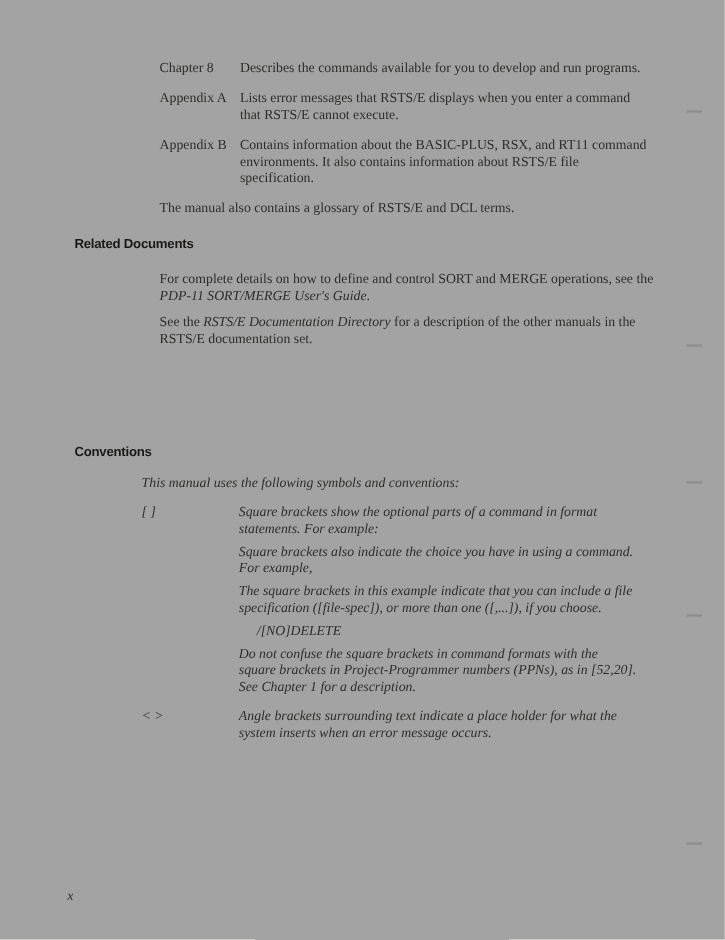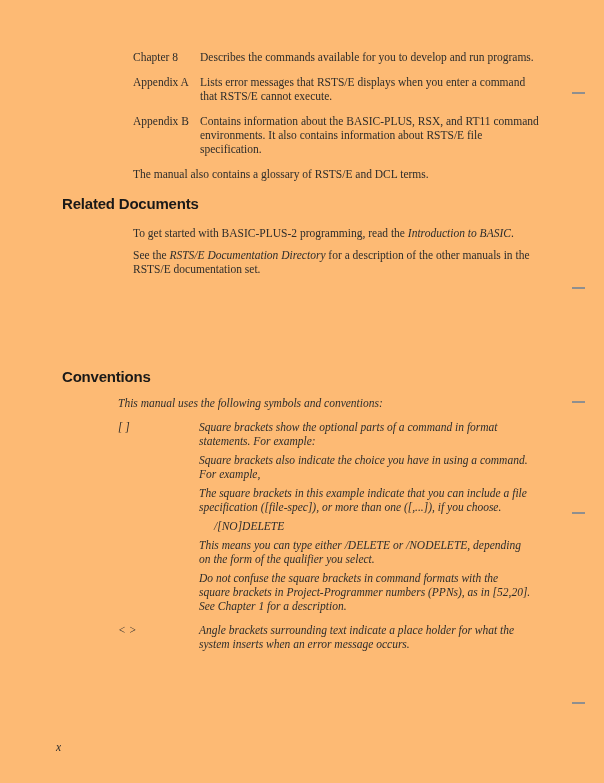--- a/index.html
+++ b/index.html
@@ -1,21 +1,21 @@
 <!DOCTYPE html>
 <html><head>
 <meta charset="utf-8">
 <style>
   html, body { margin: 0; padding: 0; background: #e9e9e7; }
   .page {
     position: relative;
     width: 604px;
     height: 783px;
     margin: 0 auto;
-    background: #fdba74;
+    background: #a3a3a3;
     font-family: "Liberation Serif", serif;
     font-size: 11.5px;
     line-height: 14px;
     color: #2e2d2b;
     overflow: hidden;
   }
 
   
   .front-list { position: absolute; left: 133px; top: 50px; width: 414px; }
   .front-row { display: flex; margin-bottom: 11px; }
@@ -23,21 +23,21 @@
   .front-desc { width: 340px; }
   .front-note { width: 414px; font-family: Liberation Serif, serif; }
 
   
   .sec-heading {
     position: absolute;
     left: 62px;
     margin: 0;
     font-family: "Liberation Sans", sans-serif;
     font-weight: bold;
-    font-size: 15px;
+    font-size: 11px;
     letter-spacing: -0.2px;
     color: #1a1918;
   }
   .h-related { top: 197px; }
   .h-conventions { top: 370px; }
 
   
   .related-paras { position: absolute; left: 133px; top: 226px; width: 414px; }
   .related-paras p { margin: 0 0 8px 0; }
   .ital { font-style: italic; }
@@ -92,37 +92,36 @@
     <div class="front-row">
       <span class="front-term">Appendix B</span>
       <span class="front-desc">Contains information about the BASIC-PLUS, RSX, and RT11 command environments. It also contains information about RSTS/E file specification.</span>
     </div>
     <div class="front-note">The manual also contains a glossary of RSTS/E and DCL terms.</div>
   </section>
 
   <h2 class="sec-heading h-related">Related Documents</h2>
 
   <section class="related-paras">
-    <p><span>To get started with BASIC-PLUS-2 programming, read the </span><span class="ital">Introduction to BASIC</span><span>.</span></p>
+    <p><span>For complete details on how to define and control SORT and MERGE operations, see the </span><span class="ital">PDP-11 SORT/MERGE User's Guide</span><span>.</span></p>
     <p><span>See the </span><span class="ital">RSTS/E Documentation Directory</span><span> for a description of the other manuals in the RSTS/E documentation set.</span></p>
   </section>
 
   <h2 class="sec-heading h-conventions">Conventions</h2>
 
   <section class="conventions-body">
     <p class="conv-intro">This manual uses the following symbols and conventions:</p>
 
     <div class="conv-entry">
       <span class="conv-symbol">[ ]</span>
       <div class="conv-blocks">
         <p class="conv-para">Square brackets show the optional parts of a command in format statements. For example:</p>
         <p class="conv-para">Square brackets also indicate the choice you have in using a command. For example,</p>
         <p class="conv-para">The square brackets in this example indicate that you can include a file specification ([file-spec]), or more than one ([,...]), if you choose.</p>
         <p class="conv-example">/[NO]DELETE</p>
-        <p class="conv-para">This means you can type either /DELETE or /NODELETE, depending on the form of the qualifier you select.</p>
         <p class="conv-para">Do not confuse the square brackets in command formats with the square brackets in Project-Programmer numbers (PPNs), as in [52,20]. See Chapter 1 for a description.</p>
       </div>
     </div>
 
     <div class="conv-entry">
       <span class="conv-symbol">&lt; &gt;</span>
       <div class="conv-blocks">
         <p class="conv-para">Angle brackets surrounding text indicate a place holder for what the system inserts when an error message occurs.</p>
       </div>
     </div>

